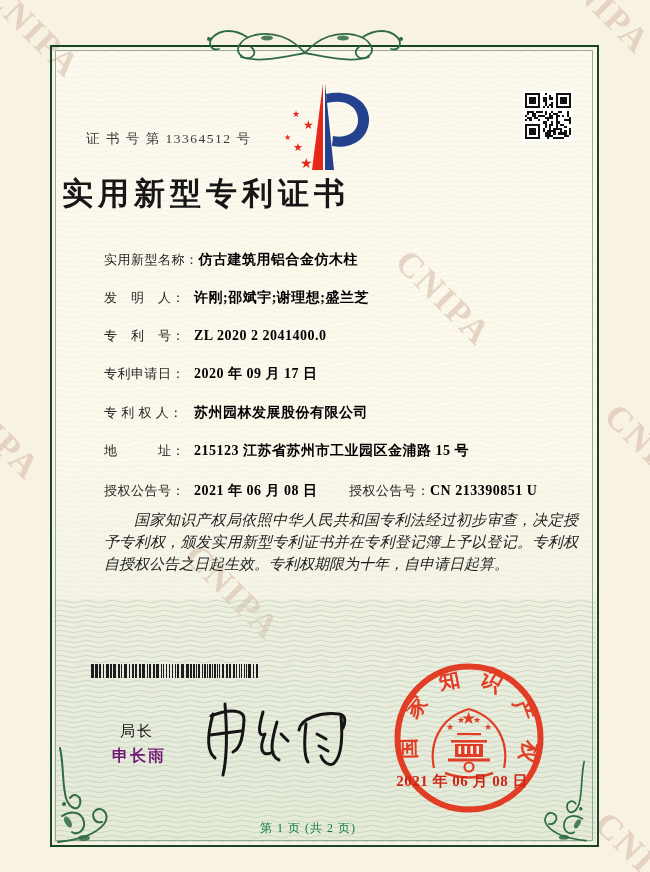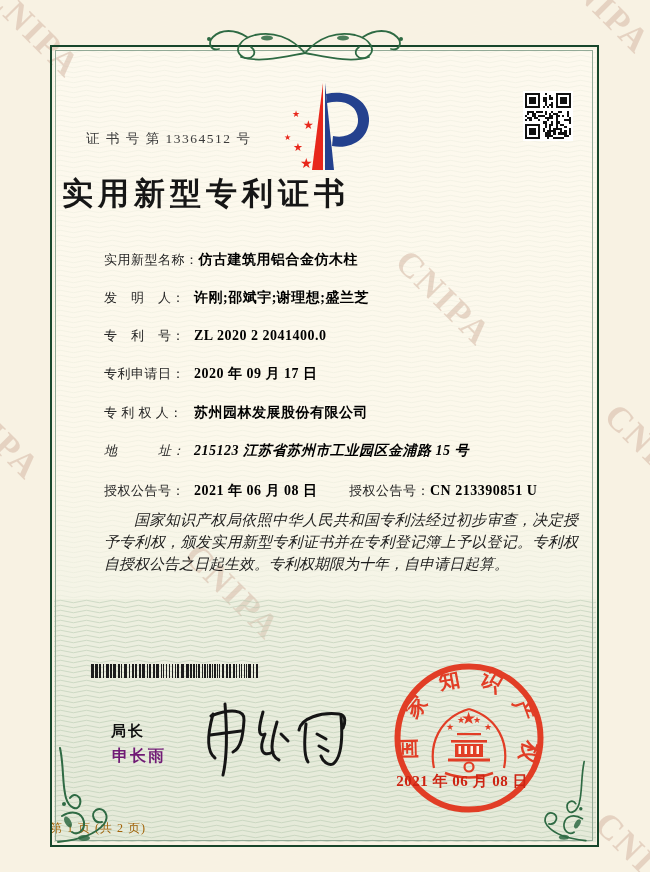--- a/index.html
+++ b/index.html
@@ -33,29 +33,29 @@
   .row-value{font-size:14px;font-weight:600;color:#000000;letter-spacing:.5px;margin-top:20px;}
   .grant-right{position:absolute;left:245px;top:0;white-space:nowrap;text-align:center;}
 
   
   .body-text{left:104px;top:509px;width:474px;z-index:5;font-size:15px;line-height:22px;
              text-align:justify;color:#1c1c1c;font-style:italic;}
   .body-text p{margin:0;text-indent:2em;}
 
   
   .barcode{left:91px;top:664px;z-index:5;}
-  .signoff-role{left:111px;top:722px;z-index:5;font-family:"Liberation Sans","DejaVu Sans",sans-serif;
-                font-size:15px;font-weight:700;letter-spacing:2px;color:#111;}
+  .signoff-role{left:120px;top:722px;z-index:5;font-family:"Liberation Sans","DejaVu Sans",sans-serif;
+                font-size:15px;font-weight:400;letter-spacing:2px;color:#111;}
   .signoff-name{left:112px;top:746px;z-index:5;font-family:"Liberation Sans","DejaVu Sans",sans-serif;
                 font-size:16px;font-weight:600;letter-spacing:2px;color:#701a75;}
   .signature{left:196px;top:694px;z-index:5;}
   .seal{left:387px;top:656px;z-index:5;}
   .seal-date{left:396px;top:772px;width:132px;text-align:center;z-index:7;
              font-size:15px;font-weight:bold;color:#cd2413;letter-spacing:.5px;white-space:nowrap;}
-  .footer{left:50px;top:820px;width:516px;z-index:5;font-size:12px;letter-spacing:1px;color:#a16207;}
+  .footer{left:50px;top:820px;width:516px;text-align:center;z-index:5;font-size:12px;letter-spacing:1px;color:#15803d;}
 
   .ornament{z-index:7;pointer-events:none;}
 </style>
 </head>
 <body>
 
 <div class="abs inner-bg"></div>
 
 <svg class="abs waves" width="542" height="793">
   <defs>
@@ -267,21 +267,21 @@
 </div>
 <div class="abs row" style="top:326px;">
   <span class="row-label">专　利　号：</span><span class="row-value">ZL 2020 2 2041400.0</span>
 </div>
 <div class="abs row" style="top:364px;">
   <span class="row-label">专利申请日：</span><span class="row-value">2020 年 09 月 17 日</span>
 </div>
 <div class="abs row" style="top:403px;">
   <span class="row-label">专 利 权 人：</span><span class="row-value">苏州园林发展股份有限公司</span>
 </div>
-<div class="abs row" style="top:441px;font-style:italic;">
+<div class="abs row" style="top:441px;">
   <span class="row-label">地　　　址：</span><span class="row-value">215123 江苏省苏州市工业园区金浦路 15 号</span>
 </div>
 
 <div class="abs row" style="top:481px;">
   <span class="row-label">授权公告号：</span><span class="row-value">2021 年 06 月 08 日</span>
   <span class="grant-right">
     <span class="row-label" style="min-width:0;">授权公告号：</span><span class="row-value">CN 213390851 U</span>
   </span>
 </div>
 

